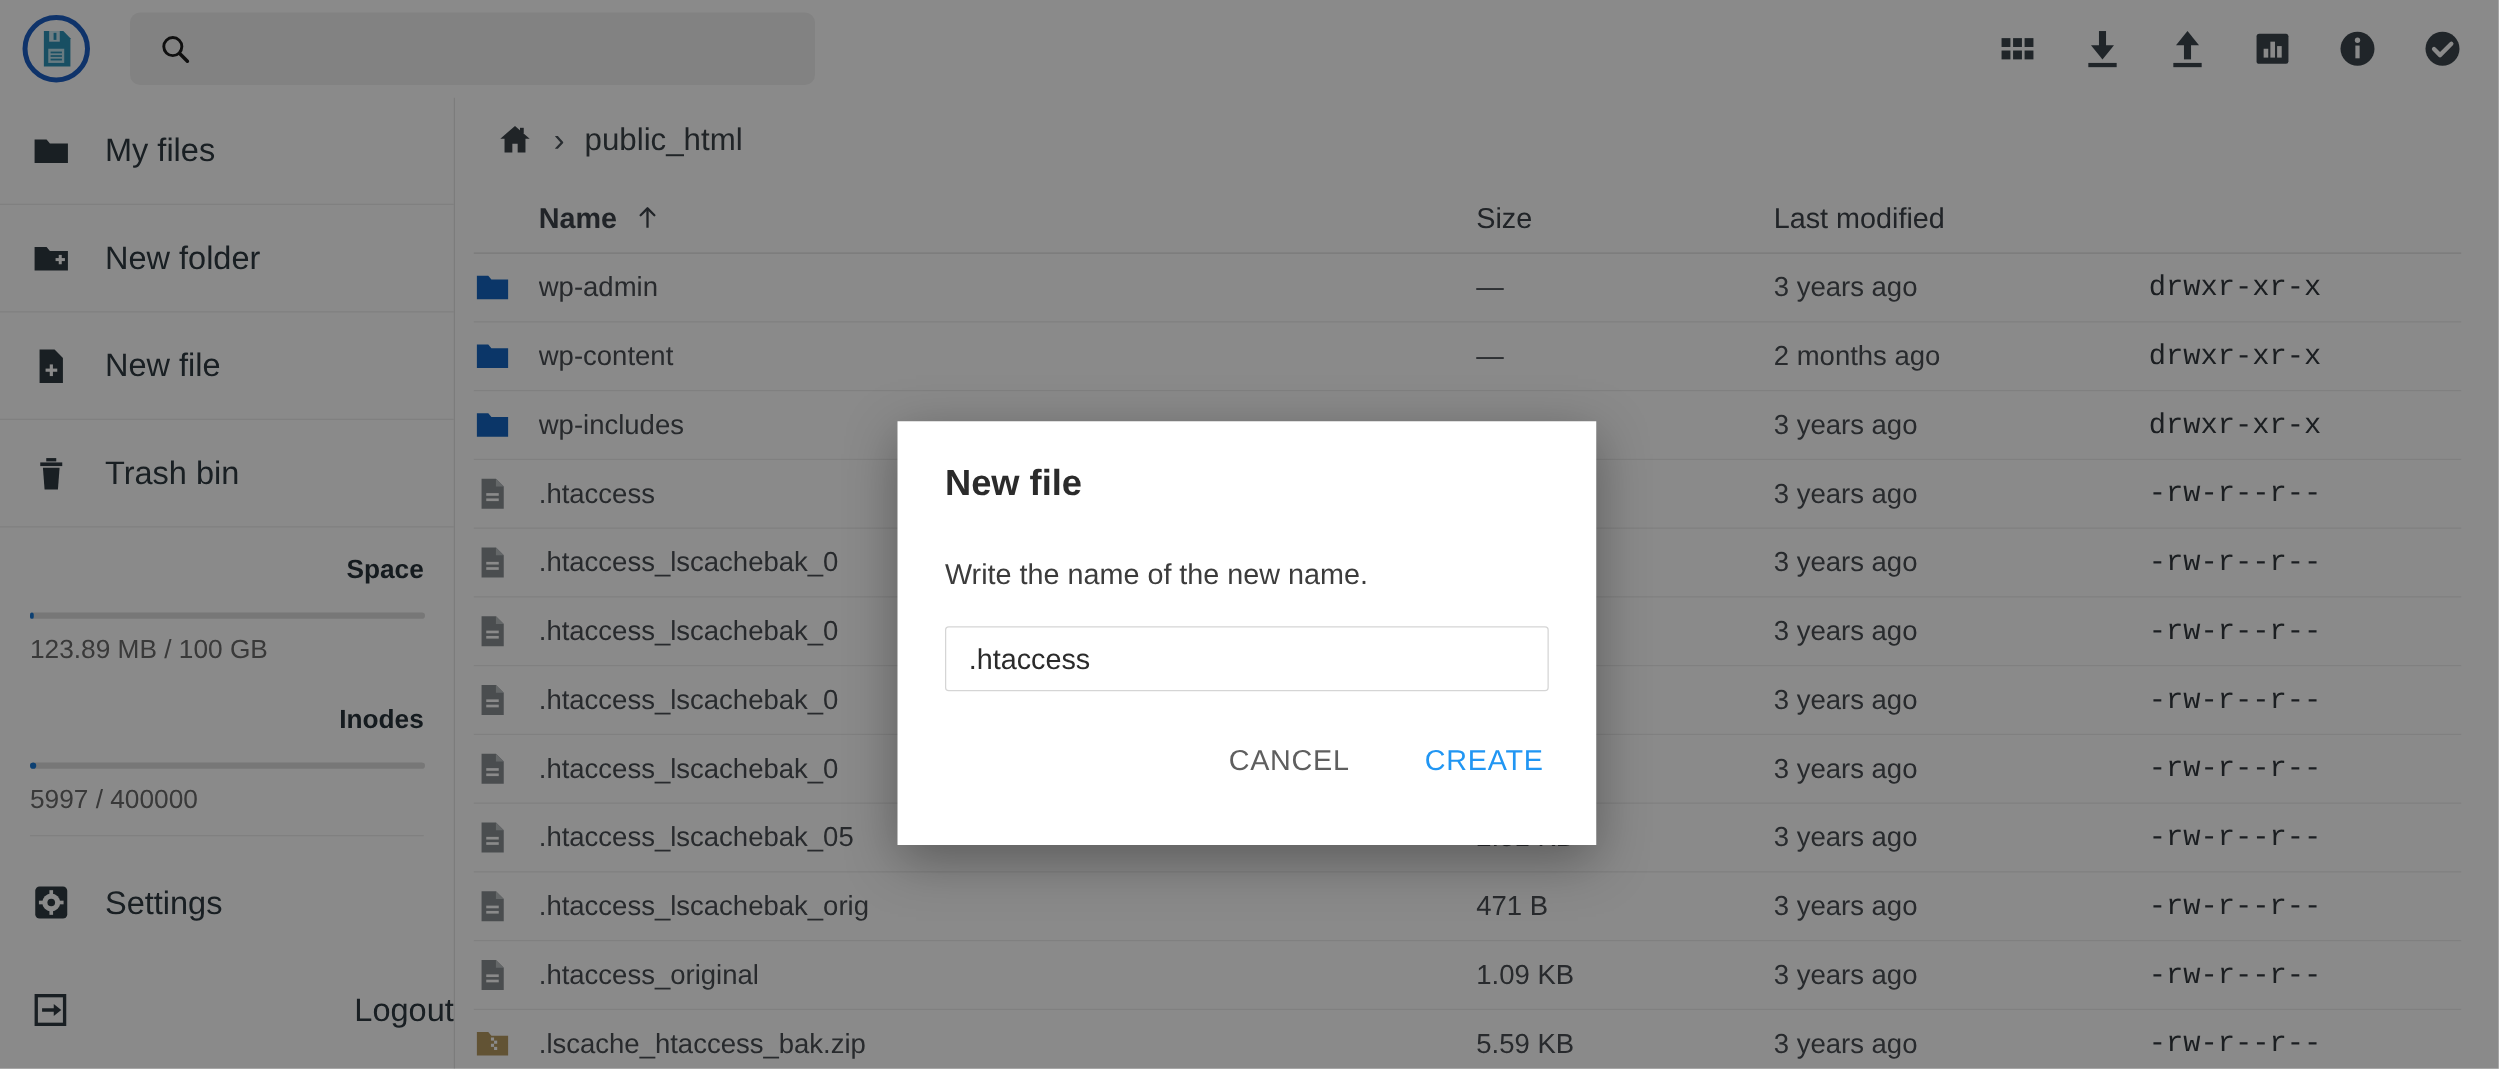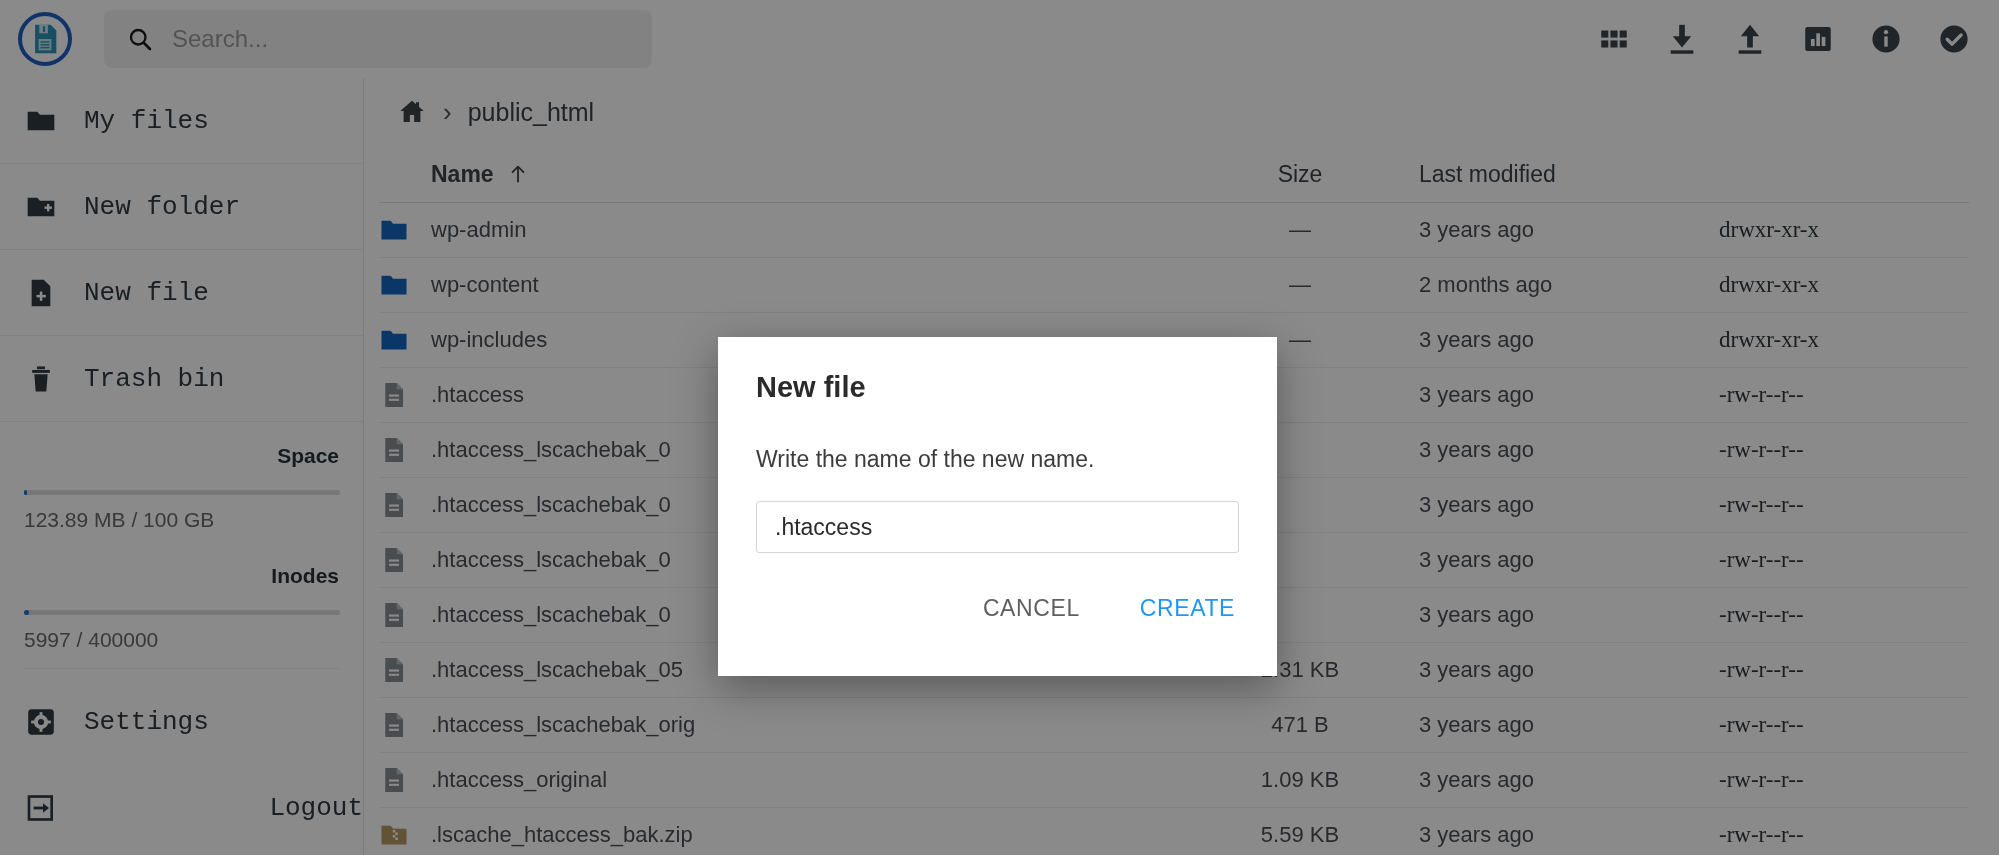--- a/index.html
+++ b/index.html
@@ -75,21 +75,21 @@
     padding-left: 24px;
     border-bottom: 1px solid #ececec;
     cursor: pointer;
   }
   .side-item .si-icon {
     width: 34px; height: 34px;
     flex: none; margin-right: 26px;
     display: flex; align-items: center; justify-content: center;
   }
   .side-item .si-label {
-    font-size: 26px; color: #2f3a41; font-weight: 400; font-family: Liberation Mono, monospace;
+    font-size: 26px; color: #2f3a41; font-weight: 400;
   }
   .meter-block { padding: 22px 24px 10px 24px; }
   .meter-title {
     font-size: 21px; font-weight: bold; color: #28333a;
     margin-bottom: 22px;
     text-align: right;
   }
   .meter-track {
     height: 5px; width: 316px; background: #dcdcdc;
     border-radius: 3px; position: relative;
@@ -126,24 +126,24 @@
     display: flex; align-items: center;
     height: 55px;
     border-bottom: 1px solid #ededed;
   }
   .thead {
     height: 57px; border-bottom: 1px solid #e0e0e0;
   }
   .c-icon { width: 52px; flex: none; display:flex; align-items:center; justify-content:flex-start;}
   .c-name { flex: 1 1 auto; min-width: 0; font-size: 22px; color: #4a4f54;
             white-space: nowrap; overflow: hidden; }
-  .c-size { width: 238px; flex: none; font-size: 22px; color: #4a4f54; text-align: center; }
+  .c-size { width: 238px; flex: none; font-size: 22px; color: #4a4f54; }
   .c-mod  { width: 300px; flex: none; font-size: 22px; color: #4a4f54; }
   .c-perm { width: 250px; flex: none; font-size: 23px; color: #33393e;
-            font-family: Liberation Serif, serif; letter-spacing: 0px;}
+            font-family: Liberation Mono, monospace; letter-spacing: 0px;}
   .thead .c-name, .thead .c-size, .thead .c-mod {
     font-size: 23px; color: #3d444a; font-weight: 400;
   }
   .thead .c-name { display: flex; align-items: center; gap: 13px; font-weight: 700;}
   .sort-arrow { display:flex; align-items:center; }
 
   
   #dialog {
     position: absolute;
     left: 718px; top: 337px;
@@ -197,21 +197,20 @@
         <rect x="8.8" y="15.6" width="6.4" height="1" fill="#2e93b8"></rect>
         <rect x="8.8" y="17.6" width="6.4" height="1" fill="#2e93b8"></rect>
       </svg>
     </div>
 
     <div id="search-box">
       <svg class="mag" width="28" height="28" viewBox="0 0 24 24">
         <circle cx="10.5" cy="10.5" r="6.2" fill="none" stroke="#1d1d1d" stroke-width="2"></circle>
         <line x1="15.2" y1="15.2" x2="20.5" y2="20.5" stroke="#1d1d1d" stroke-width="2.4" stroke-linecap="round"></line>
       </svg>
-      <input id="search-input" type="text" value="" placeholder="Search..." style="">
     </div>
 
     <div id="header-actions">
       <svg class="hicon" viewBox="0 0 24 24">
         <g fill="#3b454c">
           <rect x="3" y="6" width="5" height="5"></rect>
             <rect x="9.5" y="6" width="5" height="5"></rect>
             <rect x="16" y="6" width="5" height="5"></rect>
           <rect x="3" y="13" width="5" height="5"></rect>
             <rect x="9.5" y="13" width="5" height="5"></rect>

